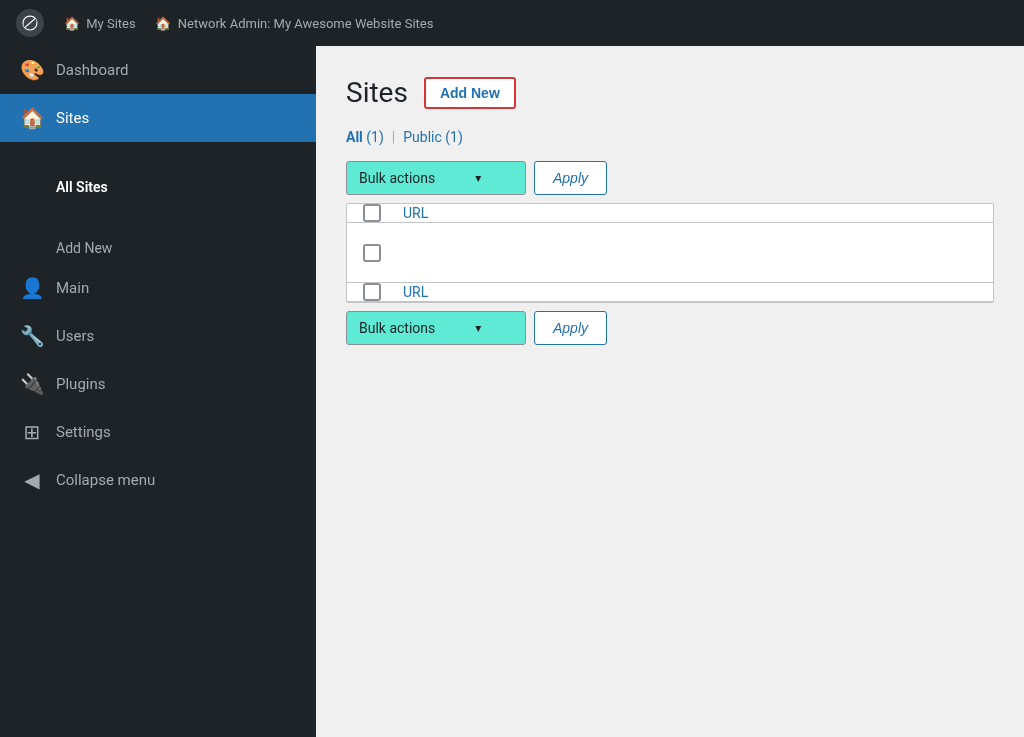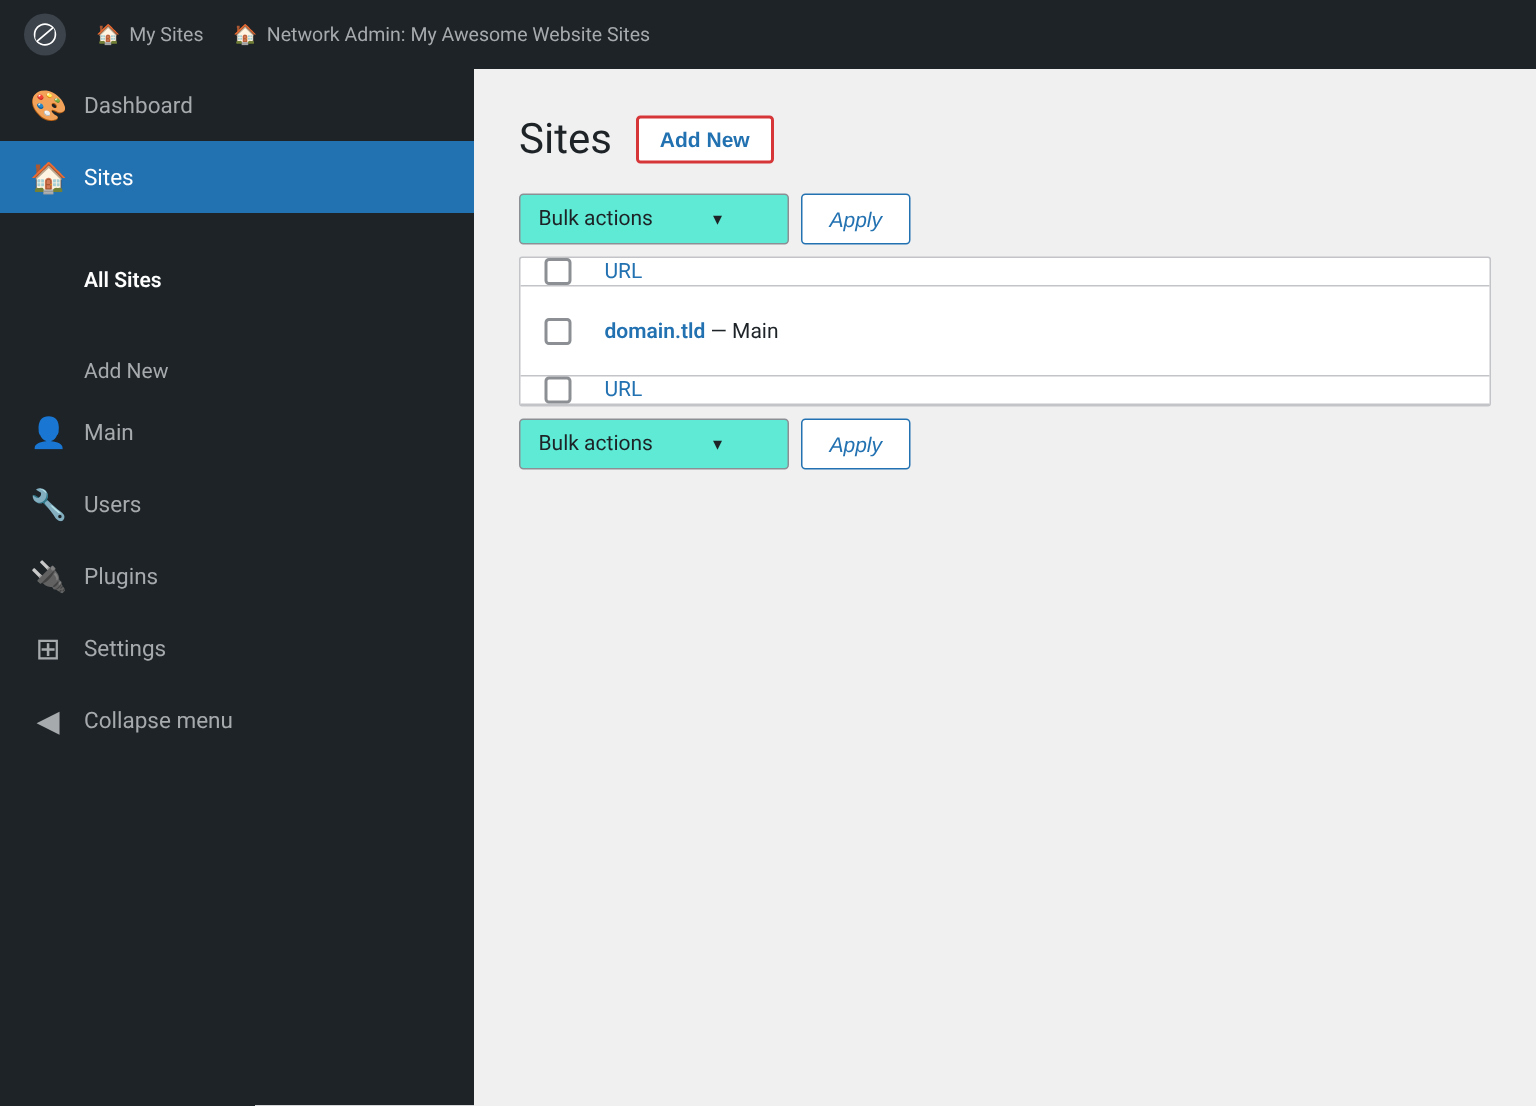--- a/index.html
+++ b/index.html
@@ -293,20 +293,31 @@
     </div>
   </nav>
 
   <main class="main-content">
 
     <div class="page-header">
       <h1 class="page-title">Sites</h1>
       <button class="add-new-btn">Add New</button>
     </div>
 
+    <div class="filter-links">
+      <a href="#">
+        <strong>All</strong>
+        <span>(1)</span>
+      </a>
+      <span class="filter-separator">|</span>
+      <a href="#">
+        <span>Public</span>
+        <span>(1)</span>
+      </a>
+    </div>
 
     <div class="bulk-bar">
       <div class="bulk-select">
         <span>Bulk actions</span>
         <span class="chevron">▾</span>
       </div>
       <button class="apply-btn">Apply</button>
     </div>
 
     <div class="sites-table">
@@ -317,28 +328,20 @@
         </div>
         <div class="col-url">
           <span class="url-header">URL</span>
         </div>
       </div>
 
       <div class="table-row">
         <div class="col-check">
           <div class="checkbox"></div>
         </div>
-        <div class="col-url">
-          <div class="site-name">
-            <a href="#">
-              <span>domain.tld</span>
-            </a>
-            <span class="site-main-label">— Main</span>
-          </div>
-        </div>
       </div>
 
       <div class="table-header-row">
         <div class="col-check">
           <div class="checkbox"></div>
         </div>
         <div class="col-url">
           <span class="url-header">URL</span>
         </div>
       </div>

